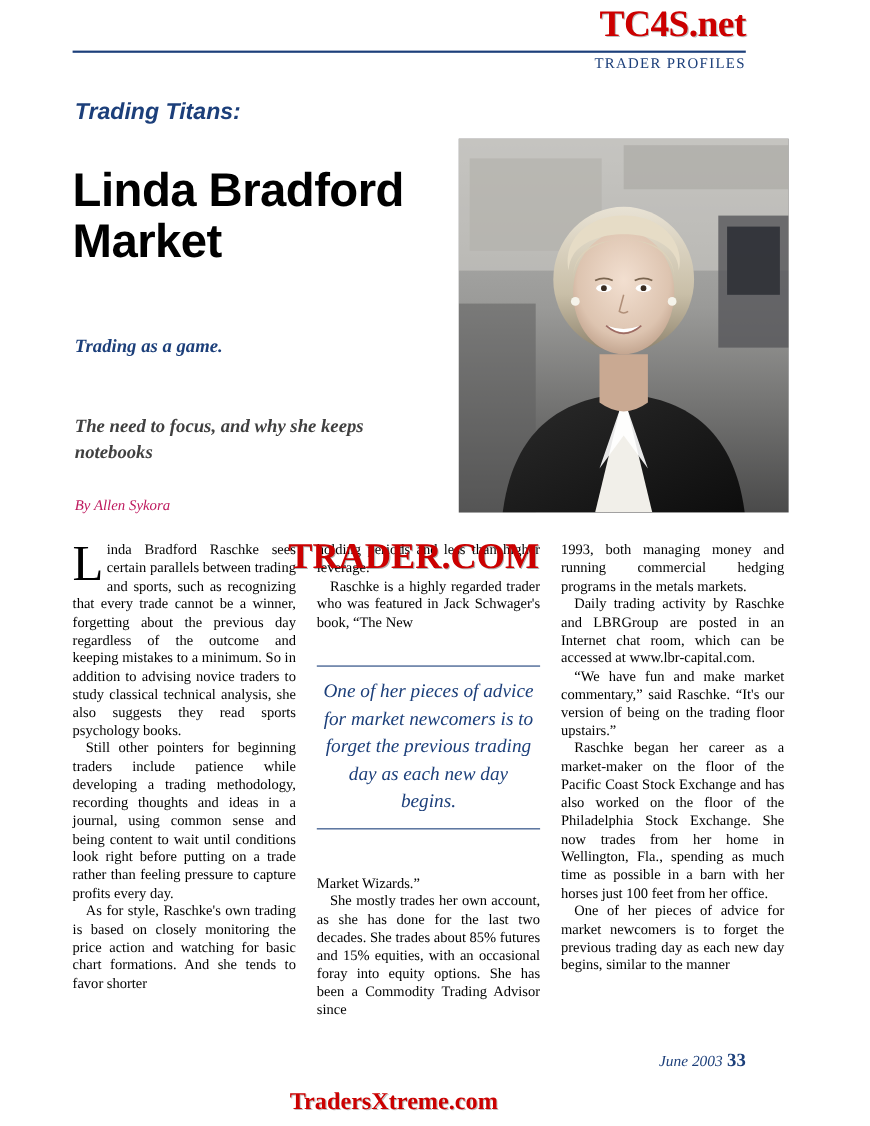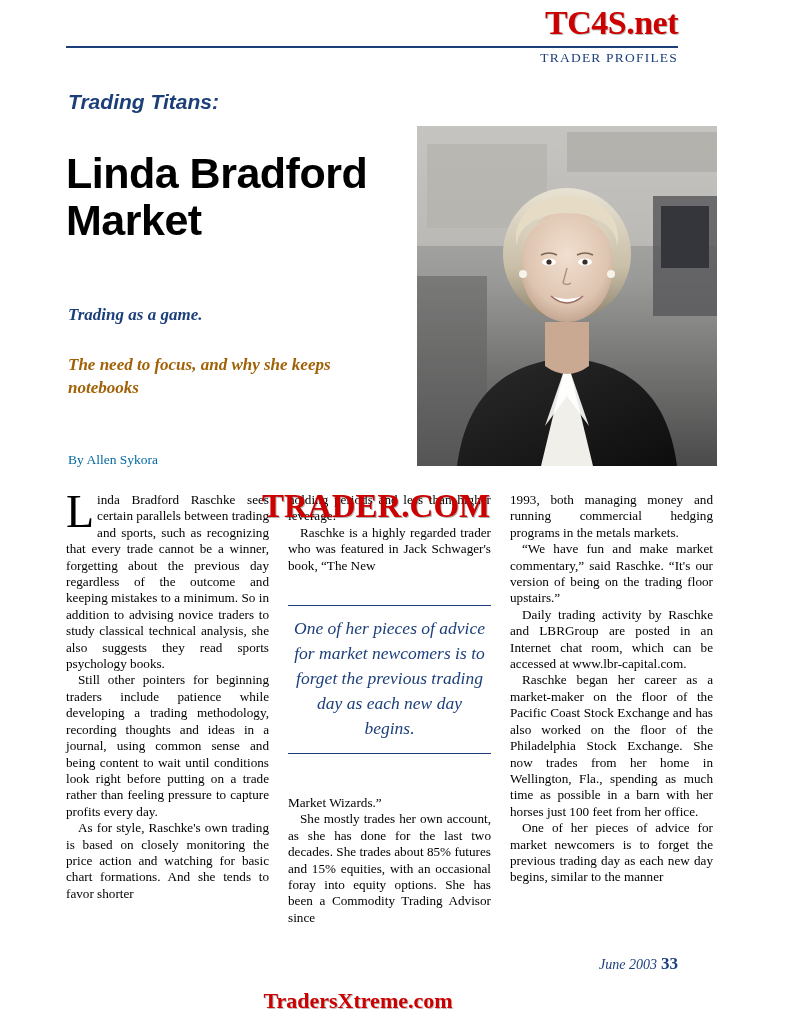--- a/index.html
+++ b/index.html
@@ -88,36 +88,37 @@
     width: 320px;
     font-family: "Liberation Serif", serif;
     font-style: italic;
     font-weight: bold;
     font-size: 17px;
     color: #1c3f7a;
   }
   .deck2 {
     position: absolute;
     left: 68px;
-    top: 353px;
+    top: 376px;
     width: 320px;
     font-family: "Liberation Serif", serif;
     font-style: italic;
     font-weight: bold;
     font-size: 17px;
     line-height: 23px;
-    color: #a16207;
+    color: #404040;
   }
   .byline {
     position: absolute;
     left: 68px;
     top: 452px;
     font-family: "Liberation Serif", serif;
+    font-style: italic;
     font-size: 13.5px;
-    color: #0369a1;
+    color: #be185d;
   }
 
   
   .photo {
     position: absolute;
     left: 417px;
     top: 126px;
     width: 300px;
     height: 340px;
     background: #8e8e8e;
@@ -332,22 +333,22 @@
     <div class="pq-rule"></div>
   </div>
 
   <div class="col-2-bottom">
     <p class="first"><span>Market Wizards.”</span></p>
     <p><span>She mostly trades her own account, as she has done for the last two decades. She trades about 85% futures and 15% equities, with an occasional foray into equity options. She has been a Commodity Trading Advisor since</span></p>
   </div>
 
   <div class="col col-3">
     <p class="first"><span>1993, both managing money and running commercial hedging programs in the metals markets.</span></p>
+    <p><span>Daily trading activity by Raschke and LBRGroup are posted in an Internet chat room, which can be accessed at www.lbr-capital.com.</span></p>
     <p><span>“We have fun and make market commentary,” said Raschke. “It's our version of being on the trading floor upstairs.”</span></p>
-    <p><span>Daily trading activity by Raschke and LBRGroup are posted in an Internet chat room, which can be accessed at www.lbr-capital.com.</span></p>
     <p><span>Raschke began her career as a market-maker on the floor of the Pacific Coast Stock Exchange and has also worked on the floor of the Philadelphia Stock Exchange. She now trades from her home in Wellington, Fla., spending as much time as possible in a barn with her horses just 100 feet from her office.</span></p>
     <p><span>One of her pieces of advice for market newcomers is to forget the previous trading day as each new day begins, similar to the manner</span></p>
   </div>
 
   <div class="watermark">TRADER.COM</div>
 
   <div class="folio">
     <span>June 2003</span><span class="pagenum">33</span>
   </div>
   <div class="footer-brand">TradersXtreme.com</div>

